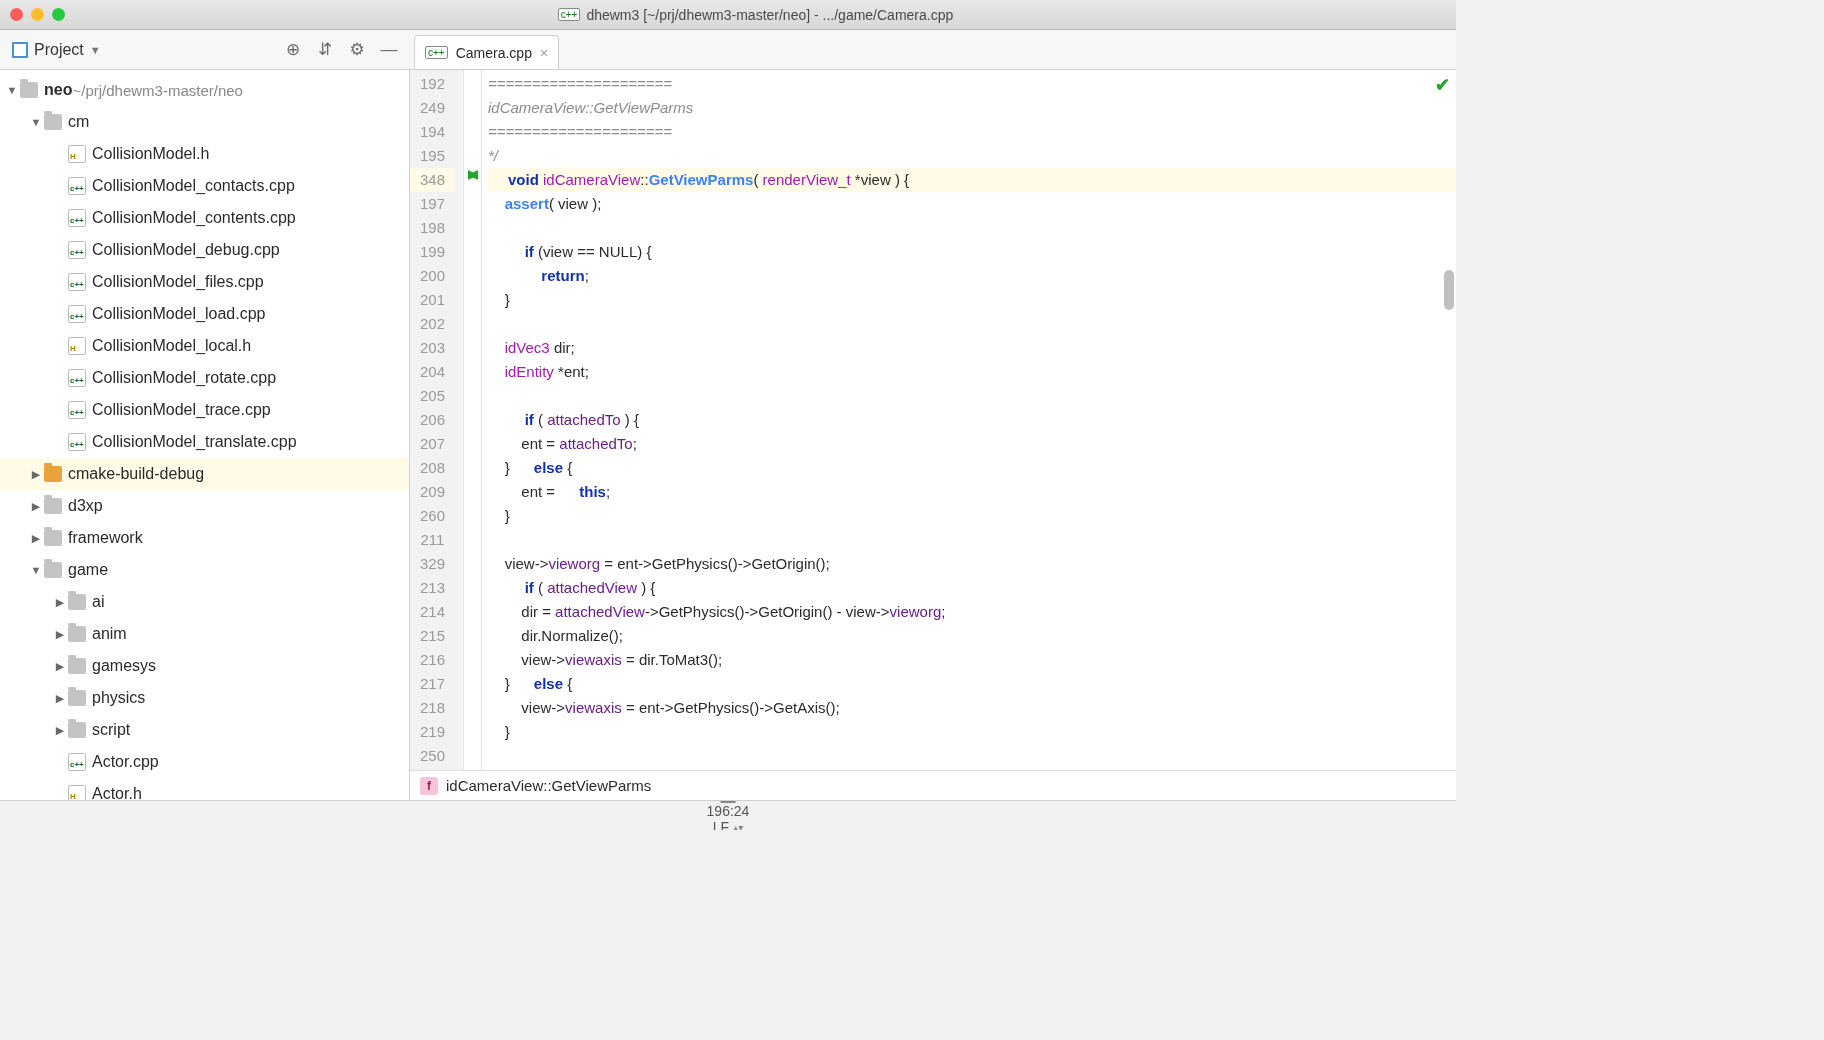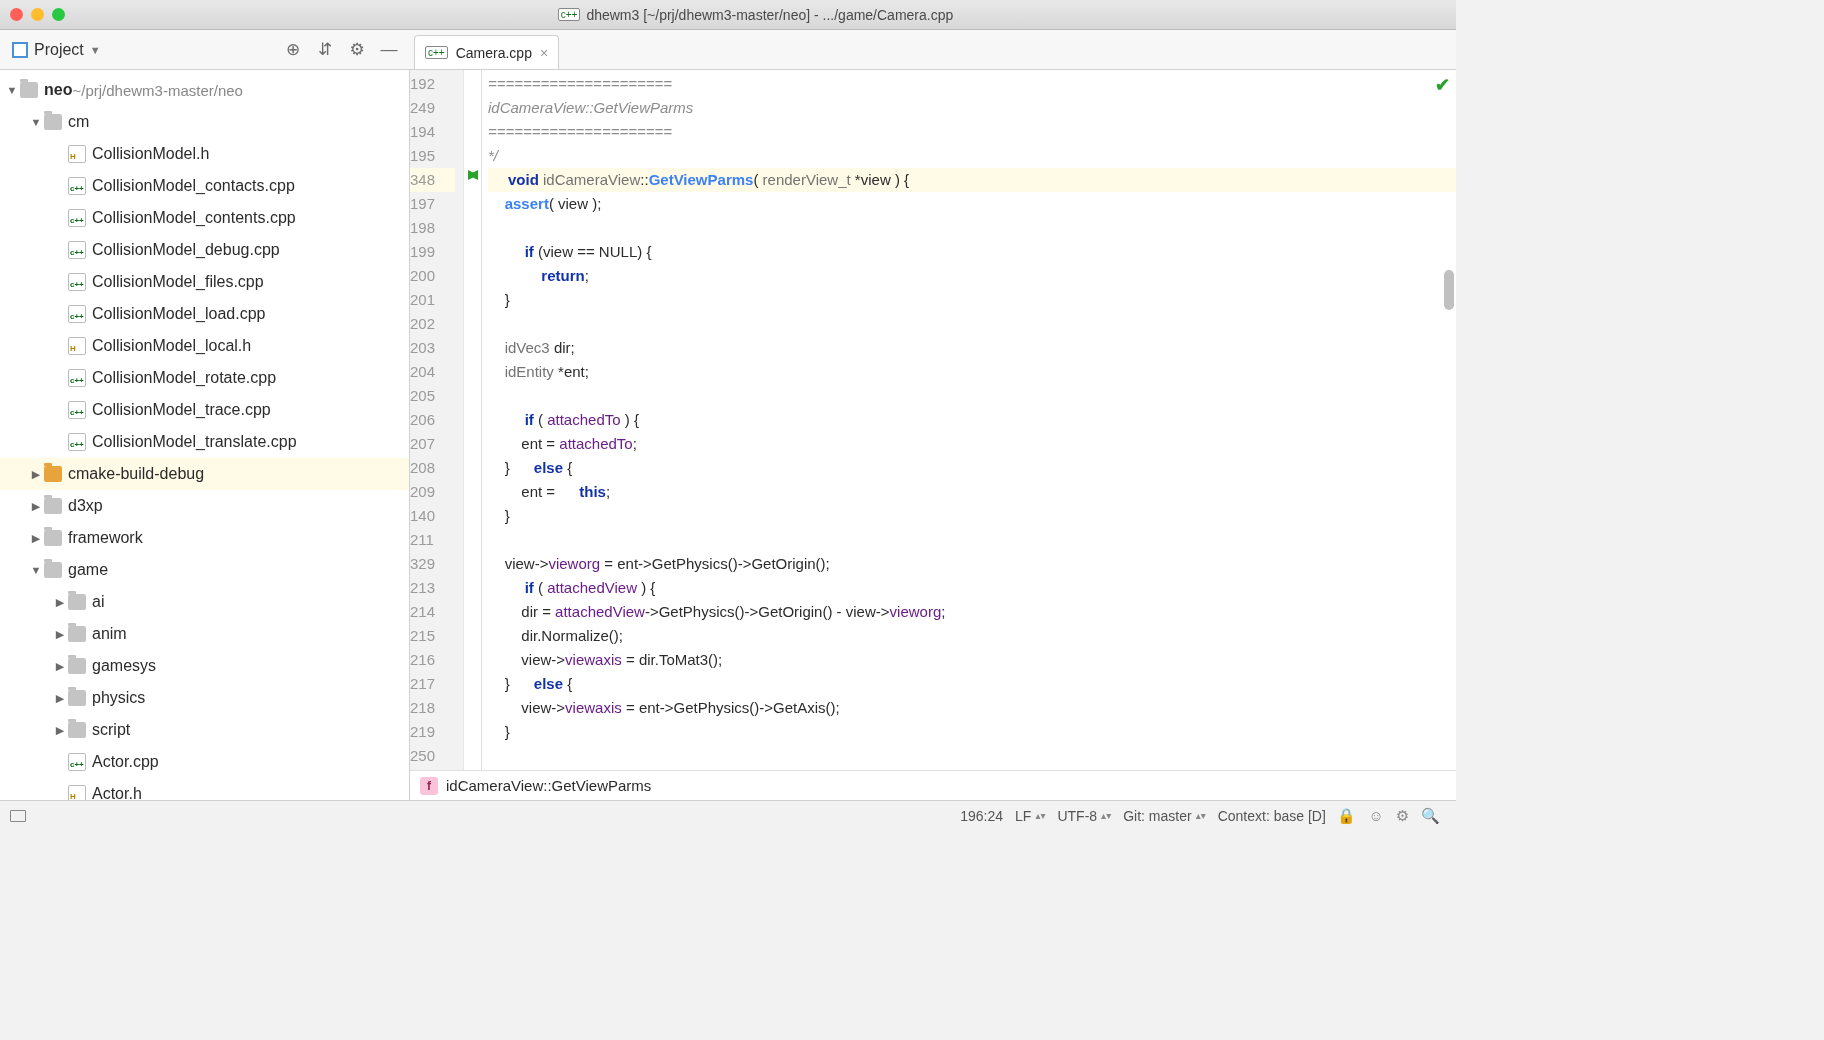--- a/index.html
+++ b/index.html
@@ -36,40 +36,40 @@
 .fold-icon { width:18px; height:16px; background:#c4c4c4; border-radius:2px; margin-right:6px; position:relative; }
 .fold-icon::before { content:""; position:absolute; top:-3px; left:0; width:8px; height:3px; background:#c4c4c4; border-radius:1px 1px 0 0; }
 .fold-icon.orange { background:#e8a33d; } .fold-icon.orange::before { background:#e8a33d; }
 .file-icon { width:18px; height:18px; margin-right:6px; display:flex; align-items:flex-end; justify-content:flex-start; font-size:8px; font-weight:bold; padding:1px; border:1px solid #bbb; background:#fff; border-radius:2px; }
 .file-icon.h { color:#b08000; } .file-icon.cpp { color:#0a6d14; }
 .node .name { font-size:16px; }
 .node .path { color:#888; font-size:15px; margin-left:0; }
 
 .editor { flex:1; display:flex; flex-direction:column; background:#fff; }
 .code-area { flex:1; display:flex; overflow:hidden; position:relative; }
-.gutter { width:54px; background:#f2f2f2; color:#9a9a9a; text-align:left; padding:2px 8px 0 0; font-family:Menlo,Consolas,monospace; font-size:15px; line-height:24px; border-right:1px solid #e6e6e6; }
+.gutter { width:54px; background:#f2f2f2; color:#9a9a9a; text-align:center; padding:2px 8px 0 0; font-family:Menlo,Consolas,monospace; font-size:15px; line-height:24px; border-right:1px solid #e6e6e6; }
 .gutter .ln { height:24px; }
 .gutter .ln.hl { background:#fffbe6; }
 .fold-col { width:18px; background:#fff; border-right:1px solid #e0e0e0; position:relative; }
 .fold-mark { position:absolute; left:2px; width:14px; height:14px; }
 .code { flex:1; font-family:Menlo,Consolas,monospace; font-size:15px; line-height:24px; padding:2px 0 0 6px; white-space:pre; overflow:hidden; }
 .code .row { height:24px; }
 .code .row.hl { background:#fffbe6; }
 .cm { color:#8c8c8c; font-style:italic; }
 .kw { color:#1232ac; font-weight:bold;padding-left:20px; }
-.ty { color:#737373; }
+.ty { color:#a21caf; }
 .fn { color:#3b82f6; font-weight:bold; }
 .fd { color:#6a1e8a; }
 .sc-thumb { position:absolute; right:2px; width:10px; height:40px; background:#c0c0c0; border-radius:5px; top:200px; }
 
 .breadcrumb { height:30px; display:flex; align-items:center; padding:0 10px; gap:8px; border-top:1px solid #e0e0e0; background:#fff; font-size:15px; }
 .bc-f { background:#f9c3d9; color:#a02050; width:18px; height:18px; border-radius:3px; display:flex; align-items:center; justify-content:center; font-size:12px; font-weight:bold; }
 
 
-.status { height:30px; background:#f2f2f2; border-top:1px solid #d0d0d0; display:flex; align-items:center; padding:0 10px; font-size:14px; color:#555; }
+.status { height:30px; background:#f2f2f2; border-top:1px solid #d0d0d0; display:flex; align-items:center; padding:0 10px; font-size:14px; color:#555;flex-direction:column; }
 .status .left-ic { width:16px; height:12px; border:1.5px solid #888; border-radius:1px; }
 .status .grow { flex:1; }
 .status .seg { margin:0 6px; display:flex; align-items:center; gap:4px; }
 .status .ic { color:#888; font-size:15px; }
 .chev { font-size:10px; color:#888; }
 .check { position:absolute; top:4px; right:6px; color:#2aa32a; font-size:18px; font-weight:bold; }
 </style>
 </head>
 <body>
 
@@ -241,21 +241,21 @@
           <div class="ln">200</div>
           <div class="ln">201</div>
           <div class="ln">202</div>
           <div class="ln">203</div>
           <div class="ln">204</div>
           <div class="ln">205</div>
           <div class="ln">206</div>
           <div class="ln">207</div>
           <div class="ln">208</div>
           <div class="ln">209</div>
-          <div class="ln">140</div>
+          <div class="ln">260</div>
           <div class="ln">211</div>
           <div class="ln">329</div>
           <div class="ln">213</div>
           <div class="ln">214</div>
           <div class="ln">215</div>
           <div class="ln">216</div>
           <div class="ln">217</div>
           <div class="ln">218</div>
           <div class="ln">219</div>
           <div class="ln">250</div>

